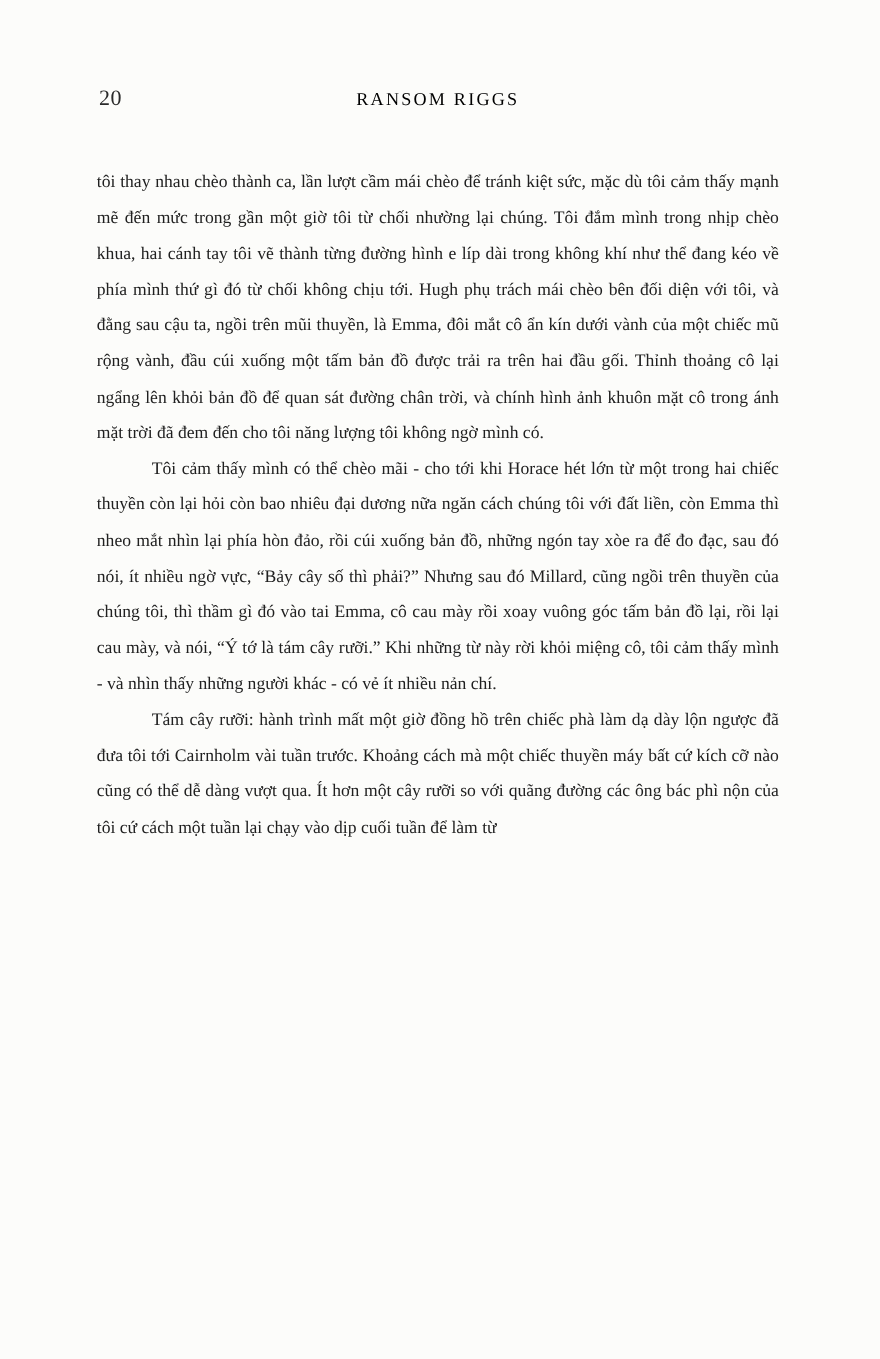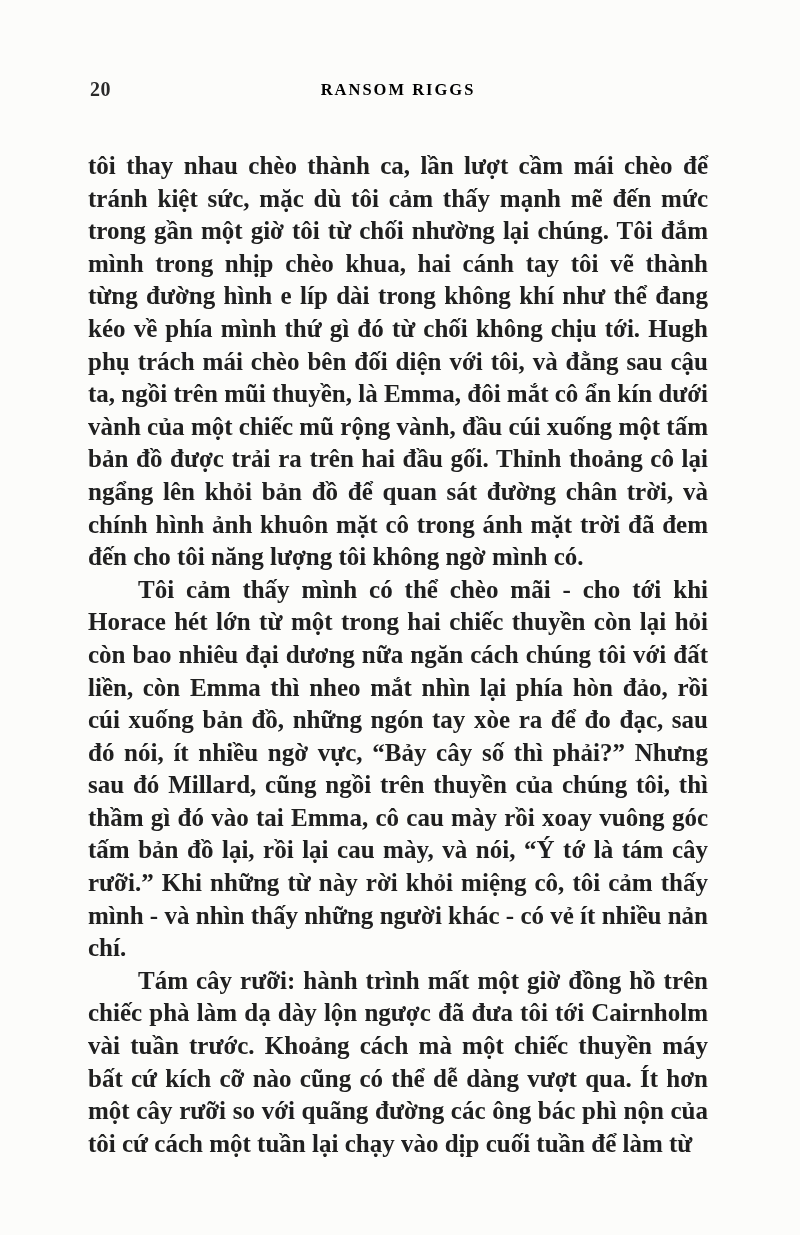--- a/index.html
+++ b/index.html
@@ -13,21 +13,20 @@
     font-family: "Liberation Serif", "DejaVu Serif", serif;
     color: #1f1f1f;
   }
   .page {
     position: relative;
     width: 796px;
     height: 1235px;
     box-sizing: border-box;
     padding: 76px 88px 0 88px;
     overflow: hidden;
-    font-weight: bold;
   }
   .running-head {
     position: relative;
     height: 30px;
     margin-bottom: 44px;
   }
   .page-number {
     position: absolute;
     left: 2px;
     top: 2px;
@@ -40,21 +39,21 @@
     left: 0;
     right: 0;
     top: 4px;
     text-align: center;
     font-size: 16.5px;
     letter-spacing: 2px;
     color: #000000;
   }
   .body-text p {
     margin: 0;
-    font-size: 25px;
+    font-size: 16px;
     line-height: 32.6px;
     text-align: justify;
     text-justify: inter-word;
     color: #202020;
   }
   .body-text p.indent {
     text-indent: 50px;
   }
 </style>
 </head>

